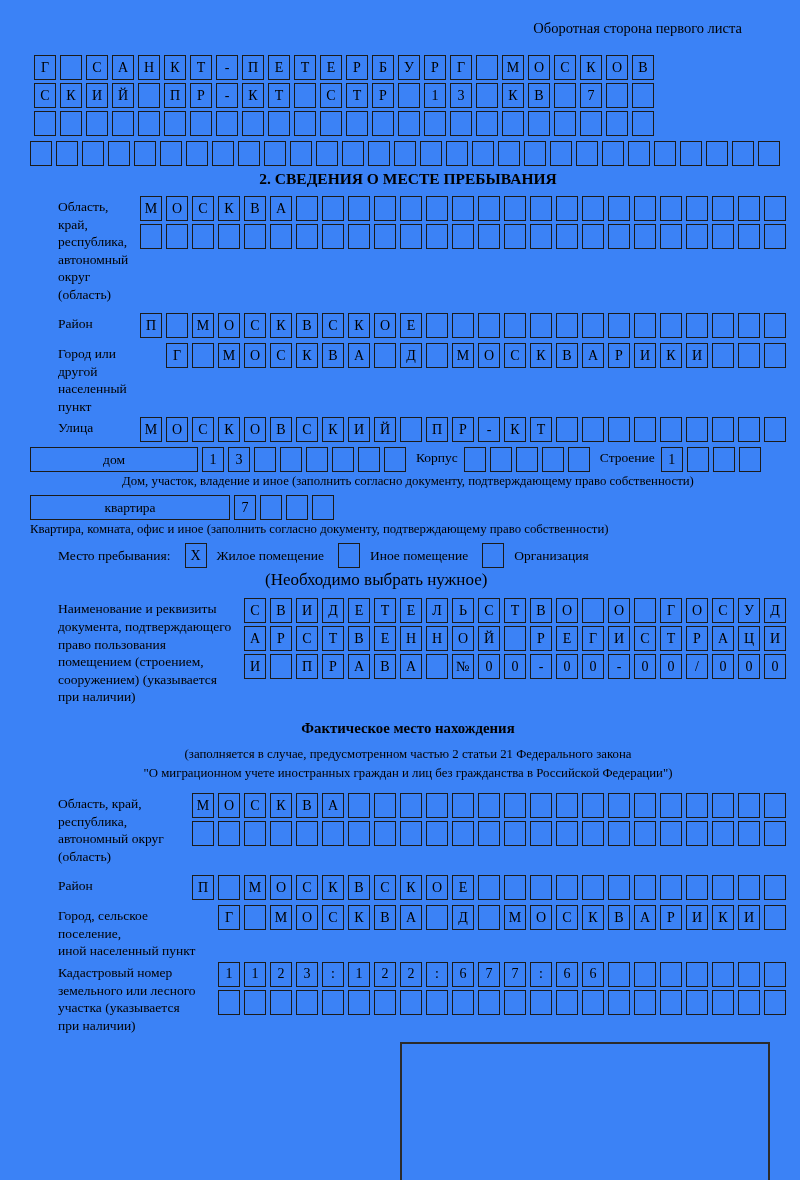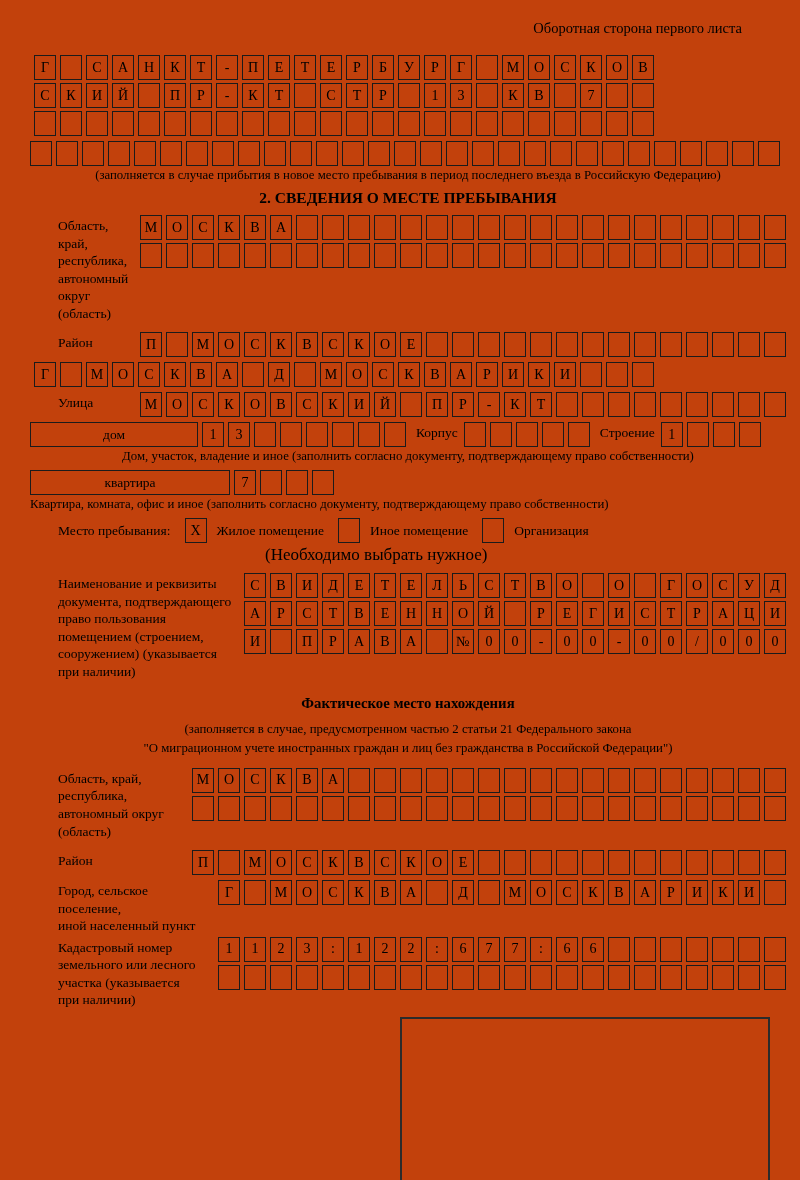--- a/index.html
+++ b/index.html
@@ -1,18 +1,18 @@
 <!DOCTYPE html>
 <html><head>
 <meta charset="utf-8">
 <style>
   html,body { margin:0; padding:0; background:#fff; color:#000;
     font-family:"Liberation Serif", serif; }
   .page { position:relative; width:800px; height:1180px; box-sizing:border-box;
-    padding:20px 14px 0 30px; overflow:hidden; background:#c2410c; }
+    padding:20px 14px 0 30px; overflow:hidden; background:#3b82f6; }
 
   .top-title { text-align:right; font-size:14.5px; padding-right:44px; margin-bottom:18px; }
 
   .cells { display:flex; }
   .cbox { box-sizing:border-box; width:22px; height:25px; border:1.8px solid #1b1b1b;
     margin-left:4px; display:inline-flex; align-items:center; justify-content:center;
     font-size:14px; line-height:1; }
   .rowstack { display:flex; flex-direction:column; align-items:flex-end; }
   .rowstack .cells { margin-bottom:3px; }
 
@@ -159,21 +159,20 @@
       <span class="cbox"></span>
       <span class="cbox"></span>
       <span class="cbox"></span>
       <span class="cbox"></span>
       <span class="cbox"></span>
       <span class="cbox"></span>
       <span class="cbox"></span>
       <span class="cbox"></span>
       <span class="cbox"></span>
     </div>
-  <div class="note">(заполняется в случае прибытия в новое место пребывания в период последнего въезда в Российскую Федерацию)</div>
 
   <div class="sec-header">2. СВЕДЕНИЯ О МЕСТЕ ПРЕБЫВАНИЯ</div>
 
   <div class="fgroup gap-after">
     <div class="flabel">
         <div>Область, край,</div>
         <div>республика,</div>
         <div>автономный</div>
         <div>округ (область)</div>
       </div>
@@ -262,20 +261,24 @@
           <span class="cbox"></span>
           <span class="cbox"></span>
           <span class="cbox"></span>
           <span class="cbox"></span>
           <span class="cbox"></span>
         </div>
       </div>
   </div>
 
   <div class="fgroup">
+    <div class="flabel">
+        <div>Город или другой</div>
+        <div>населенный пункт</div>
+      </div>
     <div class="rowstack">
         <div class="cells">
           <span class="cbox">Г</span>
           <span class="cbox"></span>
           <span class="cbox">М</span>
           <span class="cbox">О</span>
           <span class="cbox">С</span>
           <span class="cbox">К</span>
           <span class="cbox">В</span>
           <span class="cbox">А</span>

